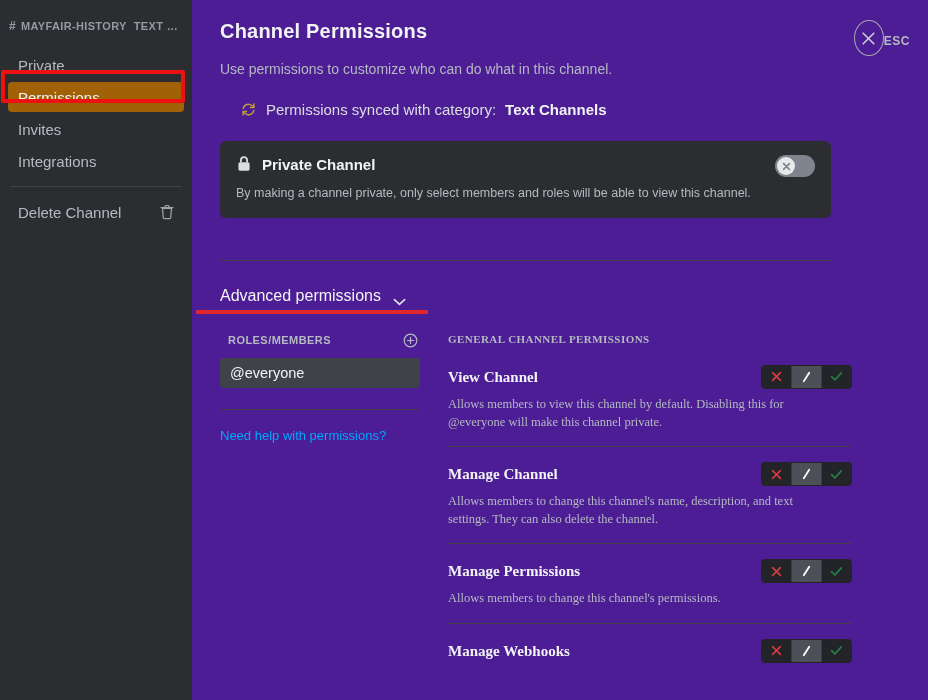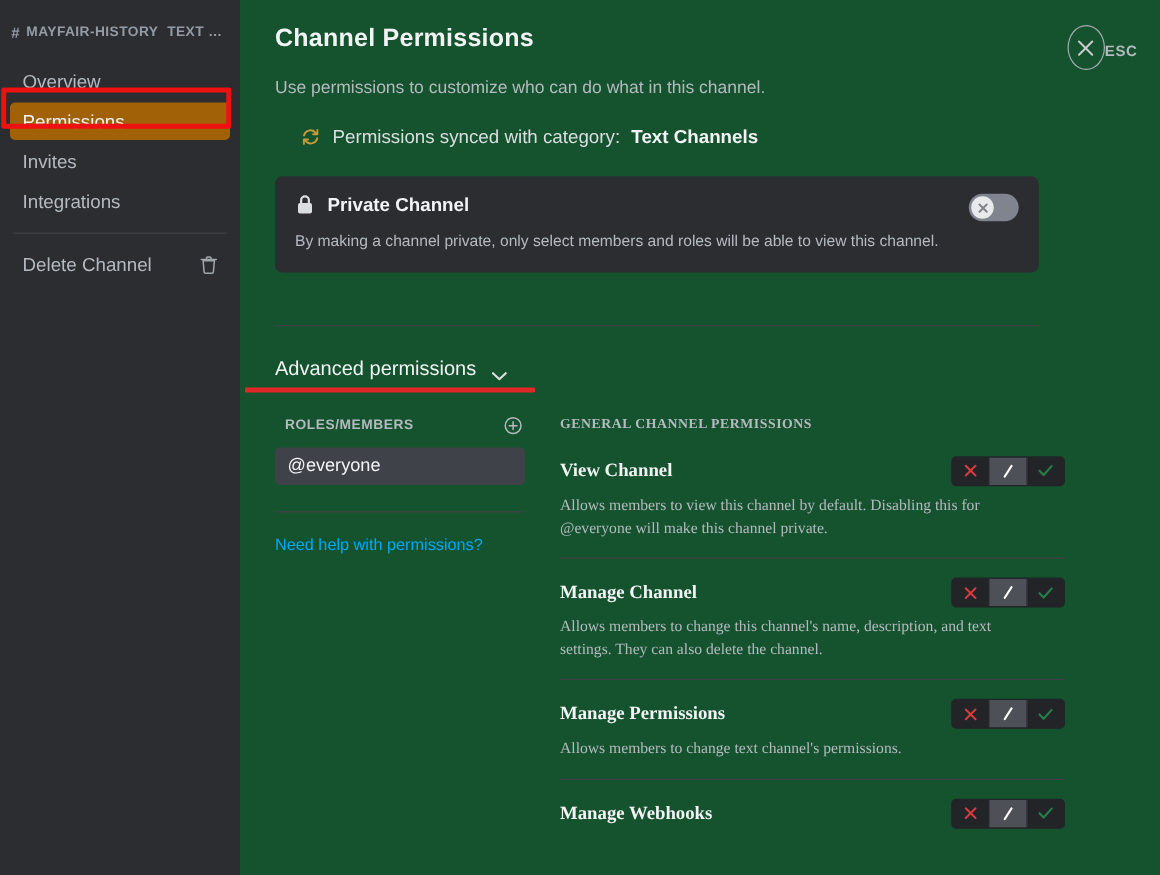--- a/index.html
+++ b/index.html
@@ -72,21 +72,21 @@
     background: #e02828;
     height: 4px;
     border-radius: 1px;
     pointer-events: none;
   }
 
   
   .main {
     flex: 1 1 auto;
     height: 700px;
-    background: #14532d;
+    background: #4c1d95;
     position: relative;
     overflow: hidden;
   }
   .content {
     padding: 20px 0 0 28px;
     width: 660px;
   }
   .page-title {
     color: #f2f3f5;
     font-size: 20px;
@@ -244,21 +244,21 @@
   <div class="sidebar">
 
     <div class="channel-header">
       <span class="hash-icon">#</span>
       <span class="ch-name">MAYFAIR-HISTORY</span>
       <span class="ch-sub">TEXT …</span>
     </div>
 
     <div class="nav">
       <div class="nav-item">
-        <span>Overview</span>
+        <span>Private</span>
       </div>
       <div class="nav-item active">
         <span>Permissions</span>
       </div>
       <div class="nav-item">
         <span>Invites</span>
       </div>
       <div class="nav-item">
         <span>Integrations</span>
       </div>
@@ -414,21 +414,21 @@
                     <path d="M8.2 1.8L2.8 10.2" stroke="#ffffff" stroke-width="1.8" stroke-linecap="round"></path>
                   </svg>
               </div>
               <div class="sep"></div>
               <div class="seg">
                 <svg width="13" height="11" viewBox="0 0 13 11" fill="none">
                     <path d="M1.6 5.6l3.3 3.4 6.4-7.1" stroke="#248046" stroke-width="1.7" stroke-linecap="round" stroke-linejoin="round"></path>
                   </svg>
               </div>
             </div>
-            <div class="perm-desc">Allows members to change text channel's permissions.</div>
+            <div class="perm-desc">Allows members to change this channel's permissions.</div>
           </div>
 
           <div class="perm-row">
             <div class="perm-name">Manage Webhooks</div>
             <div class="tri">
               <div class="seg">
                 <svg width="11" height="11" viewBox="0 0 11 11" fill="none">
                     <path d="M1.6 1.6l7.8 7.8M9.4 1.6L1.6 9.4" stroke="#d83c3e" stroke-width="1.6" stroke-linecap="round"></path>
                   </svg>
               </div>

